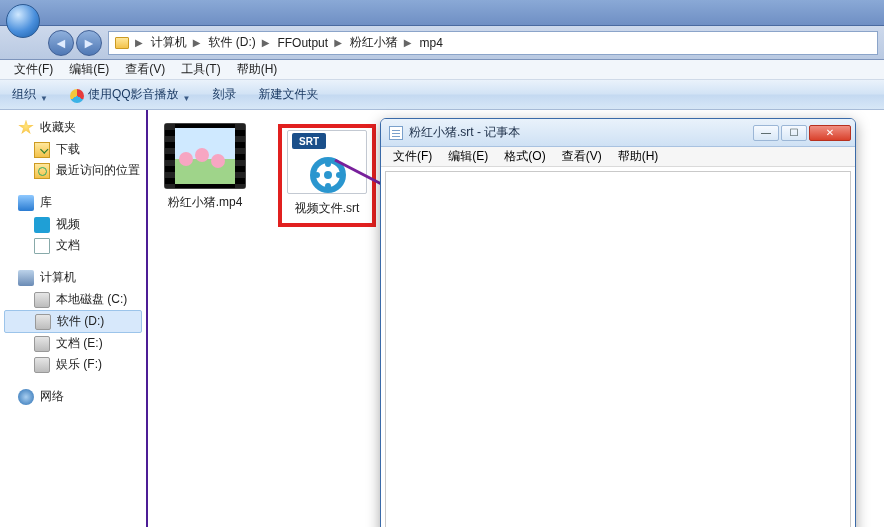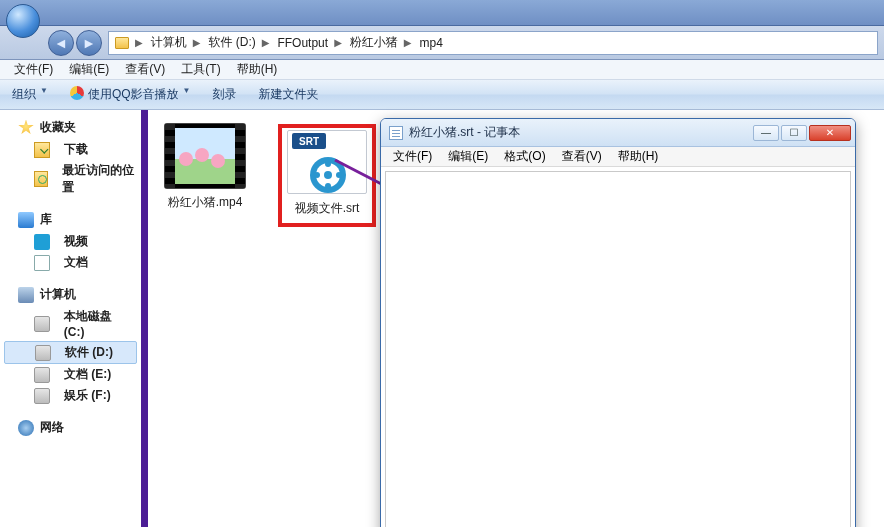--- a/index.html
+++ b/index.html
@@ -52,33 +52,33 @@
   .menubar .mitem { padding: 2px 8px; }
 
   
   .toolbar {
     height: 30px;
     background: linear-gradient(#eaf2fb, #d2e3f5 48%, #c4d9f1 52%, #d7e7f7);
     border-bottom: 1px solid #a8bcd8;
     display: flex; align-items: center; font-size: 12px; color: #1b3a63;
     padding-left: 6px; gap: 10px;
   }
-  .toolbar .titem { display: flex; align-items: flex-start; gap: 4px; padding: 3px 6px; }
+  .toolbar .titem { display: flex; align-items: flex-end; gap: 4px; padding: 3px 6px; }
   .titem .drop { font-size: 8px; color: #3a5a85; }
   .qq-ico { width: 14px; height: 14px; border-radius: 50%; background: conic-gradient(#e63b3b 0 120deg,#3bb2e6 120deg 240deg,#f4c73b 240deg 360deg); }
 
   
   .main { display: flex; height: calc(527px - 26px - 34px - 20px - 30px); }
   .sidebar {
-    width: 148px; border-right: 7px solid #4c1d95; background: #fff;
-    padding: 6px 0 0 0; font-size: 12px; overflow: hidden; font-weight: bold;
+    width: 148px; border-right: 2px solid #4c1d95; background: #fff;
+    padding: 6px 0 0 0; font-size: 12px; overflow: hidden;
   }
   .sb-group { margin-bottom: 10px; }
   .sb-head { display: flex; align-items: center; gap: 6px; padding: 3px 6px 3px 18px; color: #222; }
-  .sb-item { display: flex; align-items: center; gap: 14px; padding: 2px 6px 2px 34px; color: #222; }
+  .sb-item { display: flex; align-items: center; gap: 6px; padding: 2px 6px 2px 34px; color: #222; }
   .sb-item.selected { background: #d7e8fb; border: 1px solid #9cc4ea; border-radius: 2px; margin: 0 4px; padding-left: 30px; }
   .ico { width: 16px; height: 16px; display: inline-block; }
   .ico-fav { background: radial-gradient(circle at 50% 40%, #ffe27a, #f3b12a); clip-path: polygon(50% 0,61% 35%,98% 35%,68% 57%,79% 91%,50% 70%,21% 91%,32% 57%,2% 35%,39% 35%); }
   .ico-dl  { background: linear-gradient(#ffe79b,#f3c24b); border:1px solid #cc9a22; position:relative; }
   .ico-dl::after{content:"";position:absolute;left:3px;top:2px;width:8px;height:8px;border-left:2px solid #2e7d32;border-bottom:2px solid #2e7d32;transform:rotate(-45deg) scale(.6) translate(2px,1px);}
   .ico-desktop{ background:linear-gradient(#7fb7e8,#2f6db3); border-radius:2px; }
   .ico-recent{ background: linear-gradient(#ffe79b,#f3c24b); border:1px solid #cc9a22; position:relative;}
   .ico-recent::after{content:"";position:absolute;left:3px;top:3px;width:7px;height:7px;border:1.5px solid #3a6; border-radius:50%;}
   .ico-lib{ background:linear-gradient(#8fc9ff,#2a7bd1); border-radius:2px;}
   .ico-video{ background:#1f9fd6; border-radius:2px;}

